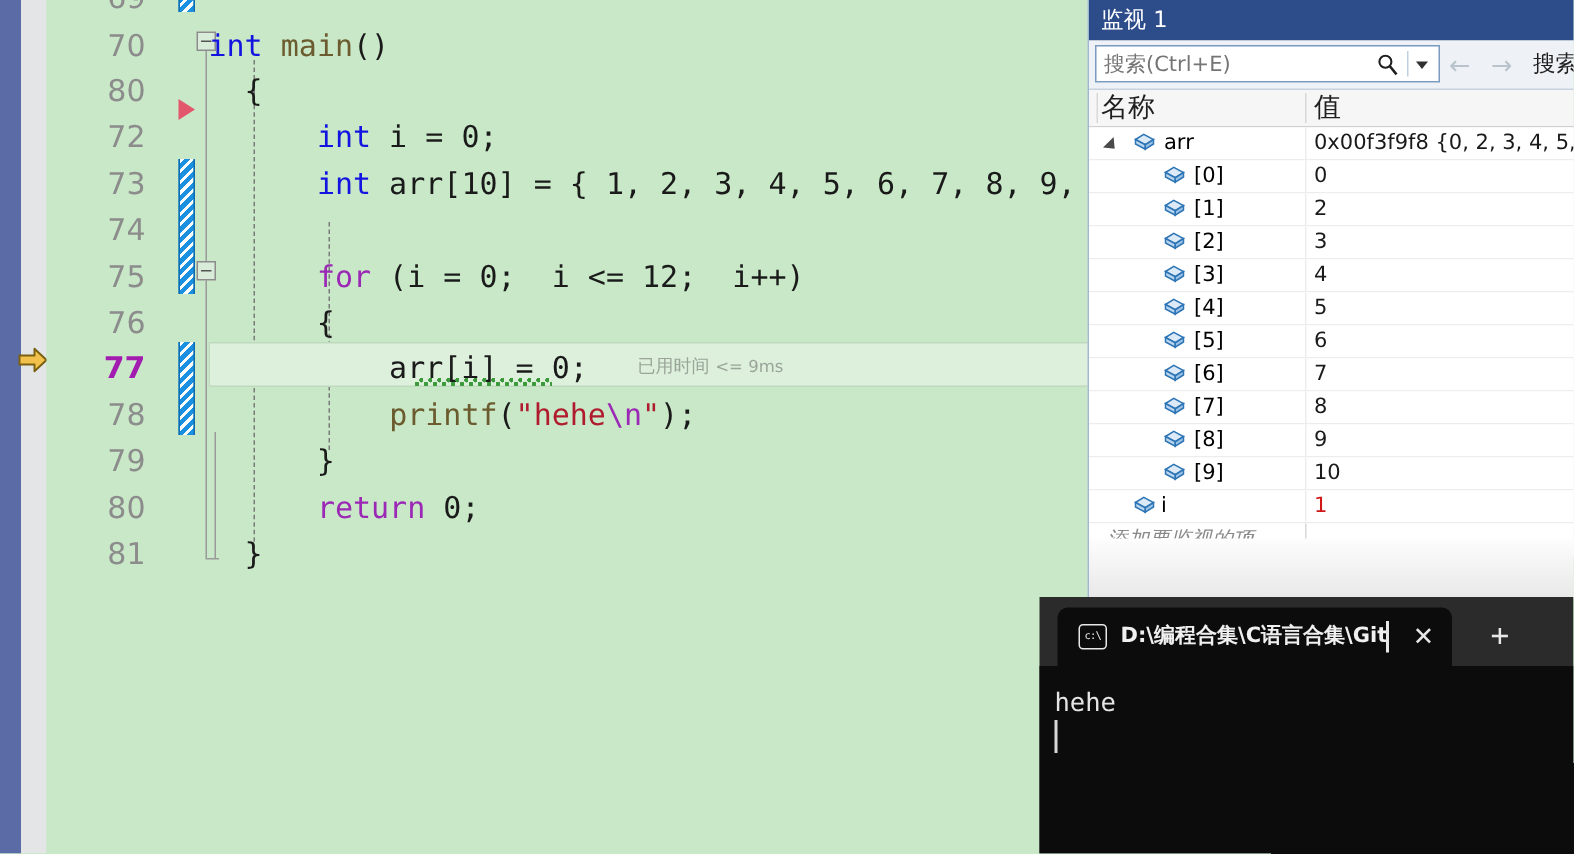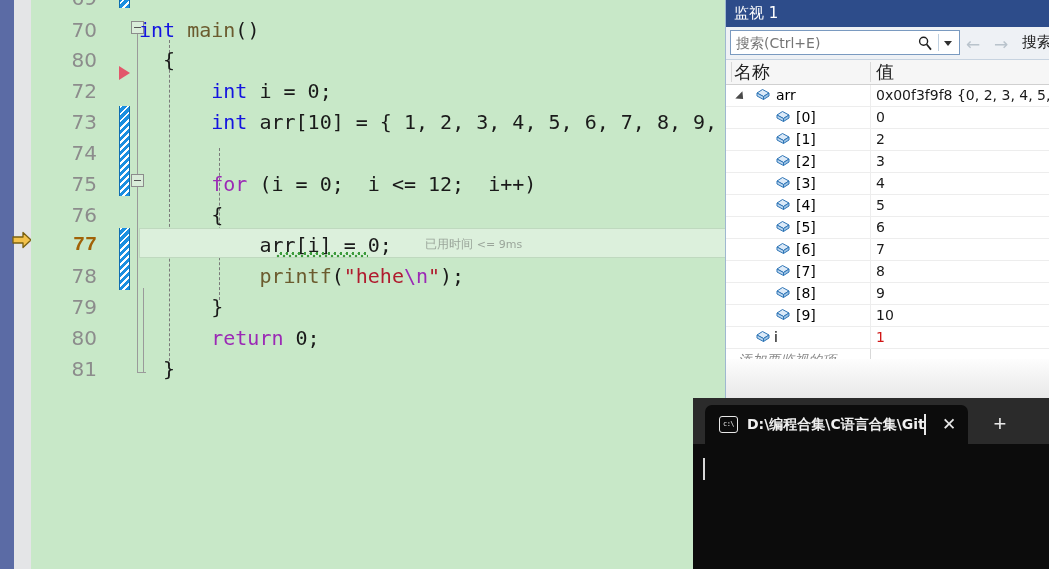--- a/index.html
+++ b/index.html
@@ -18,21 +18,21 @@
   .exec-arrow{position:absolute;left:11px;top:230px;width:22px;height:20px;}
 
   .code-area{position:absolute;left:31px;top:0;right:0;bottom:0;background:#C8E8C8;}
 
   .linenums{position:absolute;left:0;top:0;width:74px;}
   .lnum{
     position:absolute;right:8px;width:62px;text-align:right;
     font-family:"DejaVu Sans", sans-serif;font-size:20px;color:#8C8C8C;
     height:32px;line-height:32px;
   }
-  .lnum.cur{color:#a16207;font-weight:bold;font-family:Liberation Mono, monospace;}
+  .lnum.cur{color:#a21caf;font-weight:bold;}
 
   .change-bars{position:absolute;left:0;top:0;width:100%;height:100%;}
   .chg{
     position:absolute;left:88px;width:9px;
     background:
       repeating-linear-gradient(135deg,#ffffff 0 2px,rgba(255,255,255,0) 2px 5px),
       #1B8FE0;
     border-left:1px solid #0E6CB0;border-right:1px solid #0E6CB0;
   }
 
@@ -427,15 +427,16 @@
   <div class="term-tabbar">
     <div class="term-tab">
       <div class="term-icon">c:\</div>
       <div class="term-title">D:\编程合集\C语言合集\Git远</div>
       <div class="term-caret"></div>
       <div class="term-close">✕</div>
     </div>
     <div class="term-plus">+</div>
   </div>
   <div class="term-body">
+    <div class="term-line">hehe</div>
     <div class="term-line"><span class="term-cursor"></span></div>
   </div>
 </div>
 
 </body></html>

